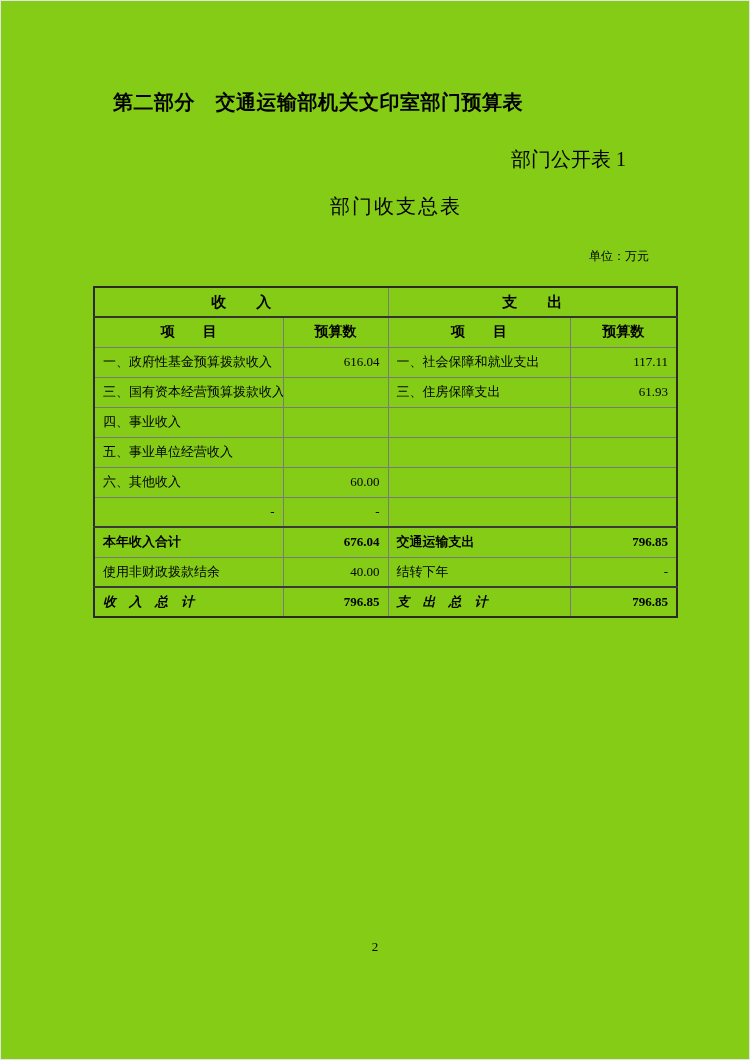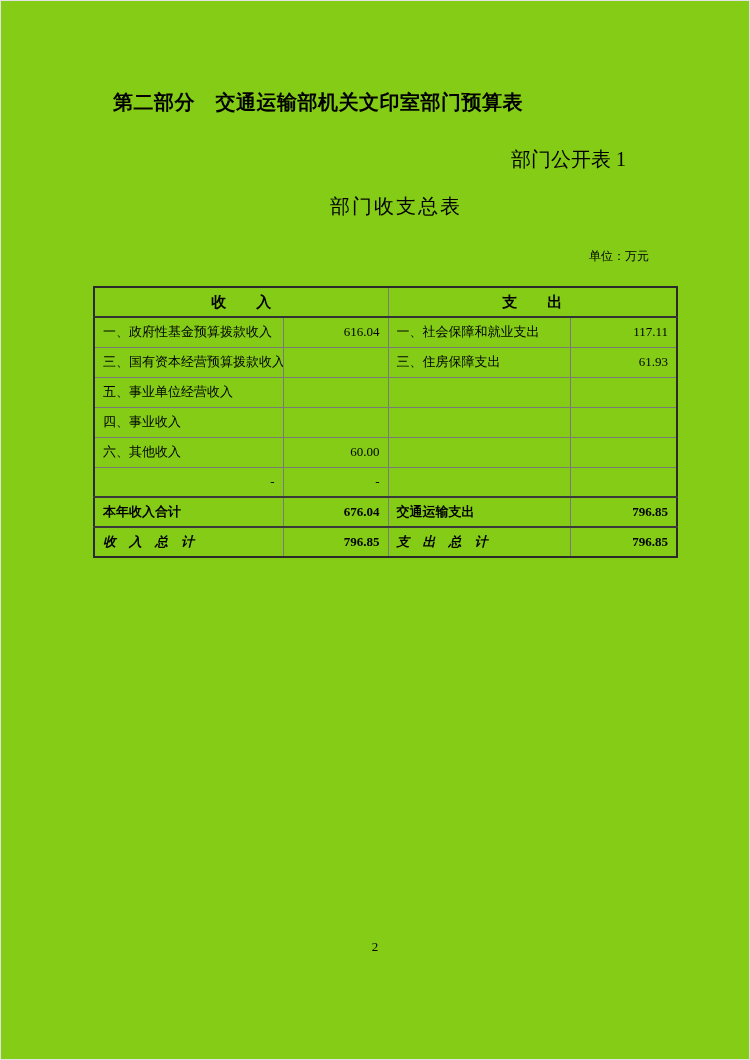--- a/index.html
+++ b/index.html
@@ -114,41 +114,47 @@
       <col style="width:189px">
       <col style="width:105px">
       <col style="width:182px">
       <col style="width:107px">
     </colgroup>
     <tbody>
       <tr class="sec-header">
         <td colspan="2">收　　入</td>
         <td colspan="2">支　　出</td>
       </tr>
+      <tr class="col-header">
+        <td>项　　目</td>
+        <td>预算数</td>
+        <td>项　　目</td>
+        <td>预算数</td>
+      </tr>
 
       <tr>
         <td class="item">一、政府性基金预算拨款收入</td>
         <td class="num">616.04</td>
         <td class="item">一、社会保障和就业支出</td>
         <td class="num">117.11</td>
       </tr>
       <tr>
         <td class="item">三、国有资本经营预算拨款收入</td>
         <td class="num"></td>
         <td class="item">三、住房保障支出</td>
         <td class="num">61.93</td>
       </tr>
       <tr>
-        <td class="item">五、事业单位经营收入</td>
+        <td class="item">四、事业收入</td>
         <td class="num"></td>
         <td class="item"></td>
         <td class="num"></td>
       </tr>
       <tr>
-        <td class="item">四、事业收入</td>
+        <td class="item">五、事业单位经营收入</td>
         <td class="num"></td>
         <td class="item"></td>
         <td class="num"></td>
       </tr>
       <tr>
         <td class="item">六、其他收入</td>
         <td class="num">60.00</td>
         <td class="item"></td>
         <td class="num"></td>
       </tr>
@@ -157,20 +163,26 @@
         <td class="num">-</td>
         <td class="item"></td>
         <td class="num"></td>
       </tr>
       <tr class="total-row">
         <td class="item">本年收入合计</td>
         <td class="num">676.04</td>
         <td class="item">交通运输支出</td>
         <td class="num">796.85</td>
       </tr>
+      <tr>
+        <td class="item">使用非财政拨款结余</td>
+        <td class="num">40.00</td>
+        <td class="item">结转下年</td>
+        <td class="num">-</td>
+      </tr>
       <tr class="grand-row">
         <td class="item">收　入　总　计</td>
         <td class="num">796.85</td>
         <td class="item">支　出　总　计</td>
         <td class="num">796.85</td>
       </tr>
     </tbody>
   </table>
 
   <div class="page-number">2</div>

